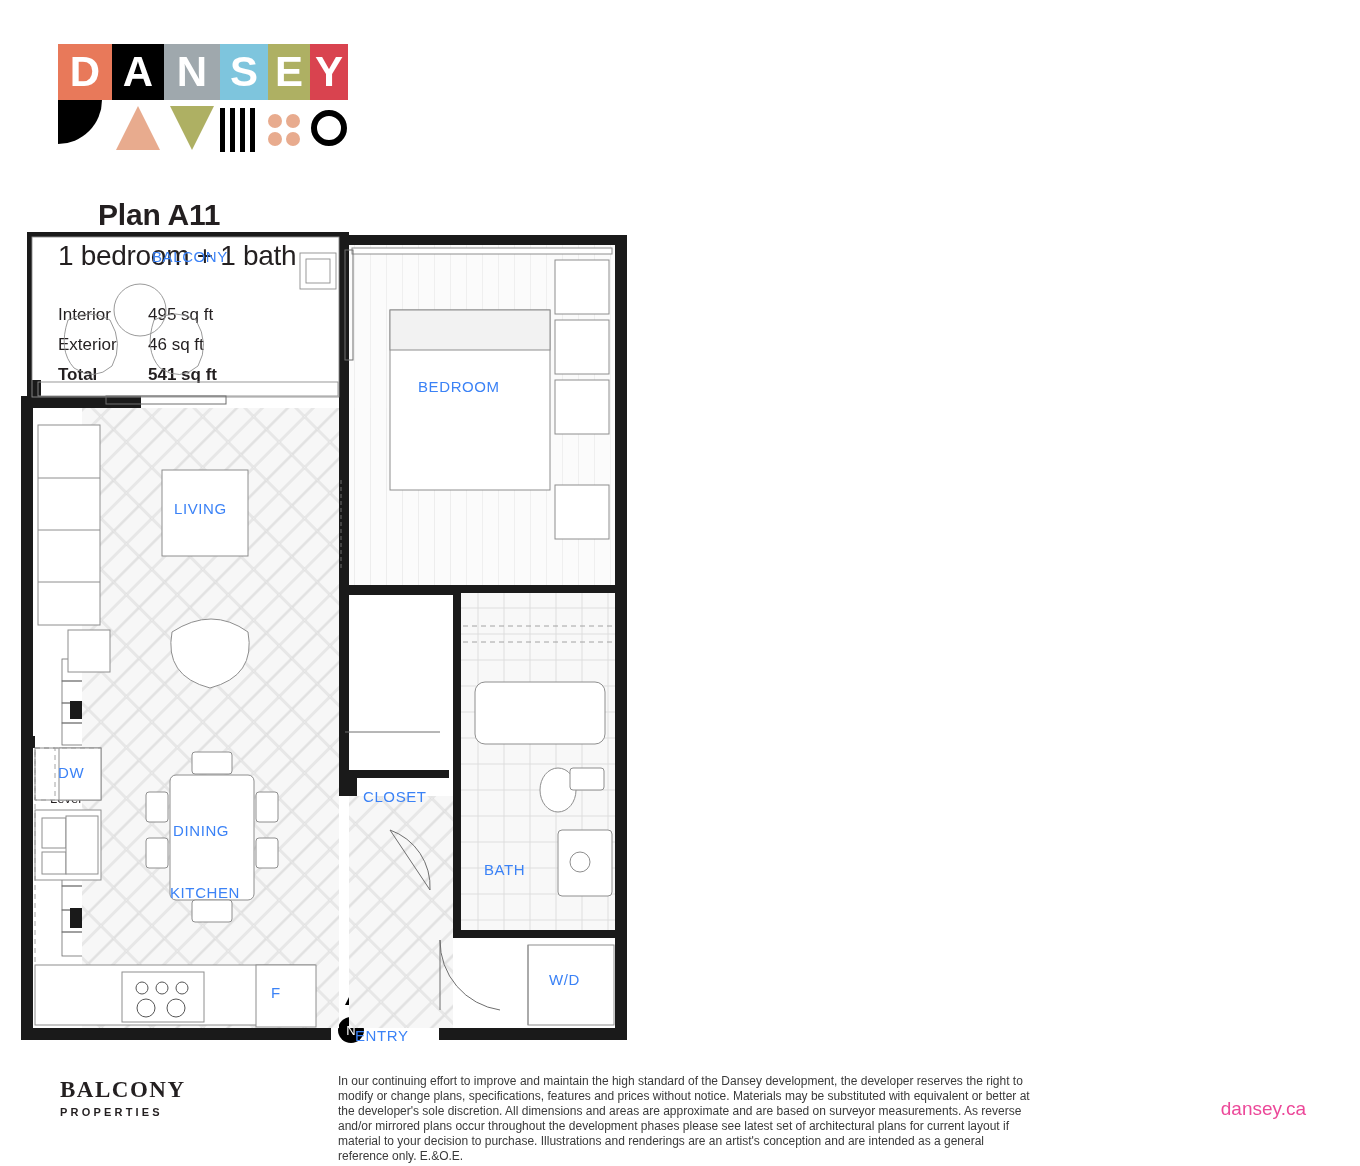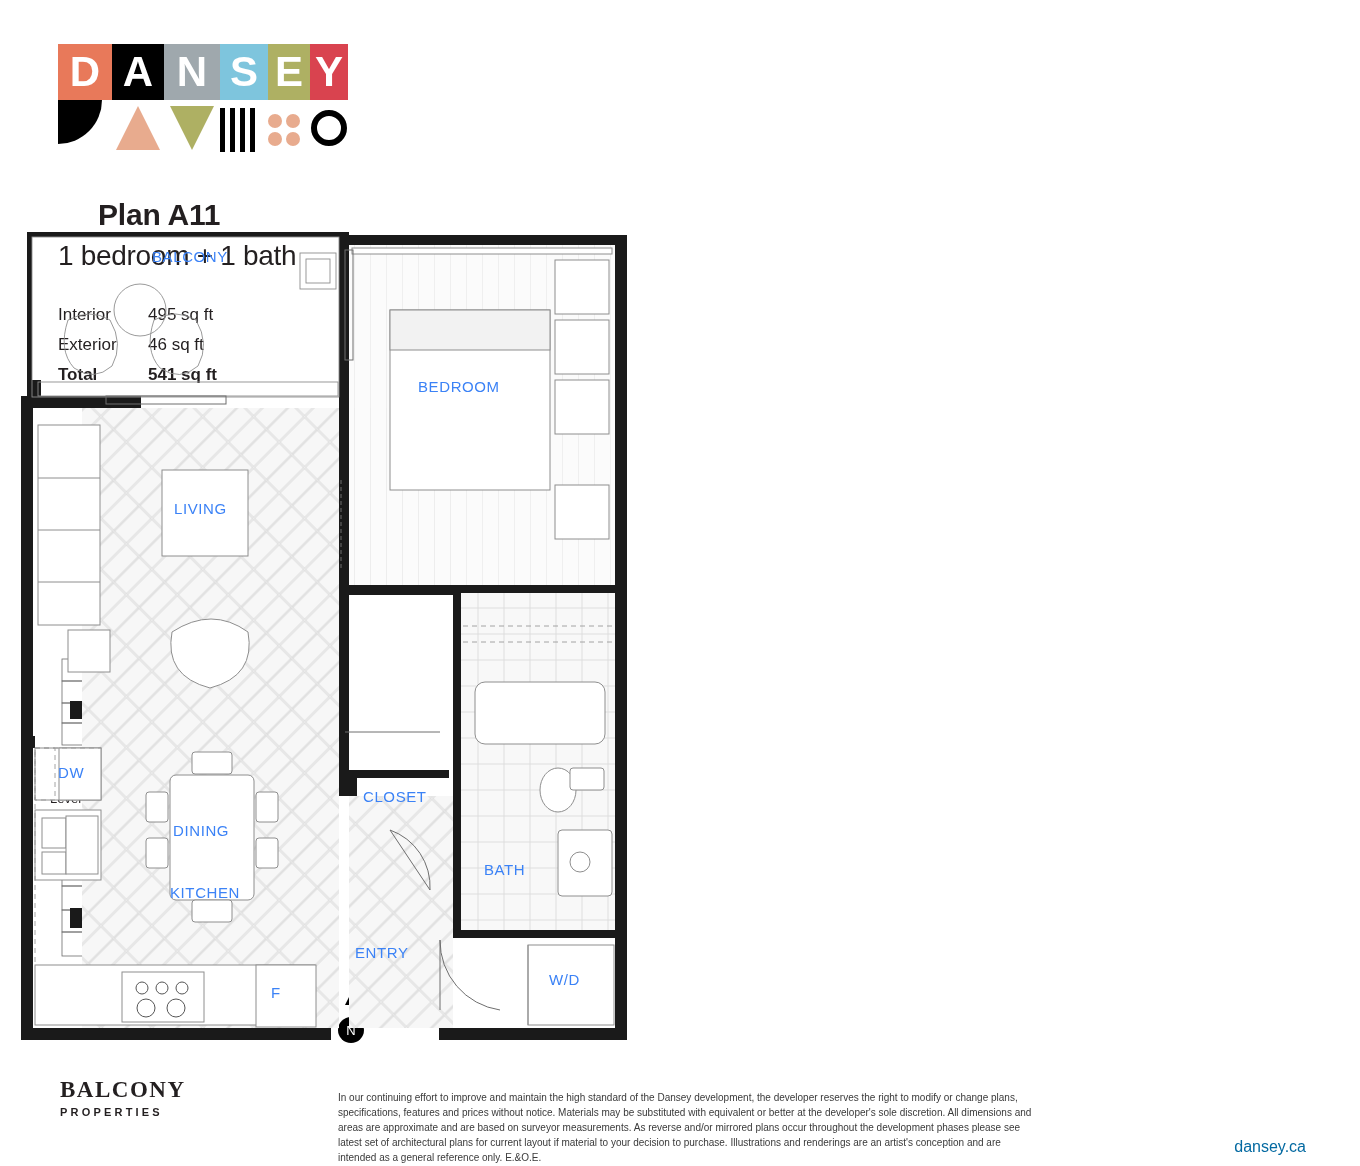--- a/index.html
+++ b/index.html
@@ -162,32 +162,30 @@
     margin-top: 3px;
     font-family: "Liberation Sans", sans-serif;
   }
 
   
   .disclaimer {
     position: absolute;
     left: 338px;
     top: 1074px;
     width: 700px;
-    font-size: 10px;
+    font-size: 12px;
     line-height: 15px;
     color: #3a3a3a;
-    margin-top: 16px;
   }
   .website {
     position: absolute;
     right: 54px;
     top: 1098px;
-    font-size: 16px;
-    color: #0369a1;
-    margin-top: 40px;
+    font-size: 19px;
+    color: #ec4899;
   }
 
   
   .north {
     position: absolute;
     left: 333px;
     top: 995px;
     width: 34px;
     height: 58px;
   }
@@ -576,21 +574,21 @@
   </g>
 </svg>
 
   <div class="fp-label" style="left:152px; top:48px;">BALCONY</div>
   <div class="fp-label" style="left:418px; top:178px;">BEDROOM</div>
   <div class="fp-label" style="left:174px; top:300px;">LIVING</div>
   <div class="fp-label" style="left:173px; top:622px;">DINING</div>
   <div class="fp-label" style="left:170px; top:684px;">KITCHEN</div>
   <div class="fp-label" style="left:363px; top:588px;">CLOSET</div>
   <div class="fp-label" style="left:484px; top:620px;margin-top:41px;">BATH</div>
-  <div class="fp-label" style="left:355px; top:744px;">ENTRY</div>
+  <div class="fp-label" style="left:355px; top:827px;">ENTRY</div>
 
   <div class="fp-label" style="left:58px;  top:564px;">DW</div>
   <div class="fp-label" style="left:271px; top:784px;">F</div>
   <div class="fp-label" style="left:549px; top:771px;">W/D</div>
 </div>
 
 <div class="belford">
   <div class="bname">BALCONY</div>
   <div class="bsub">PROPERTIES</div>
 </div>

